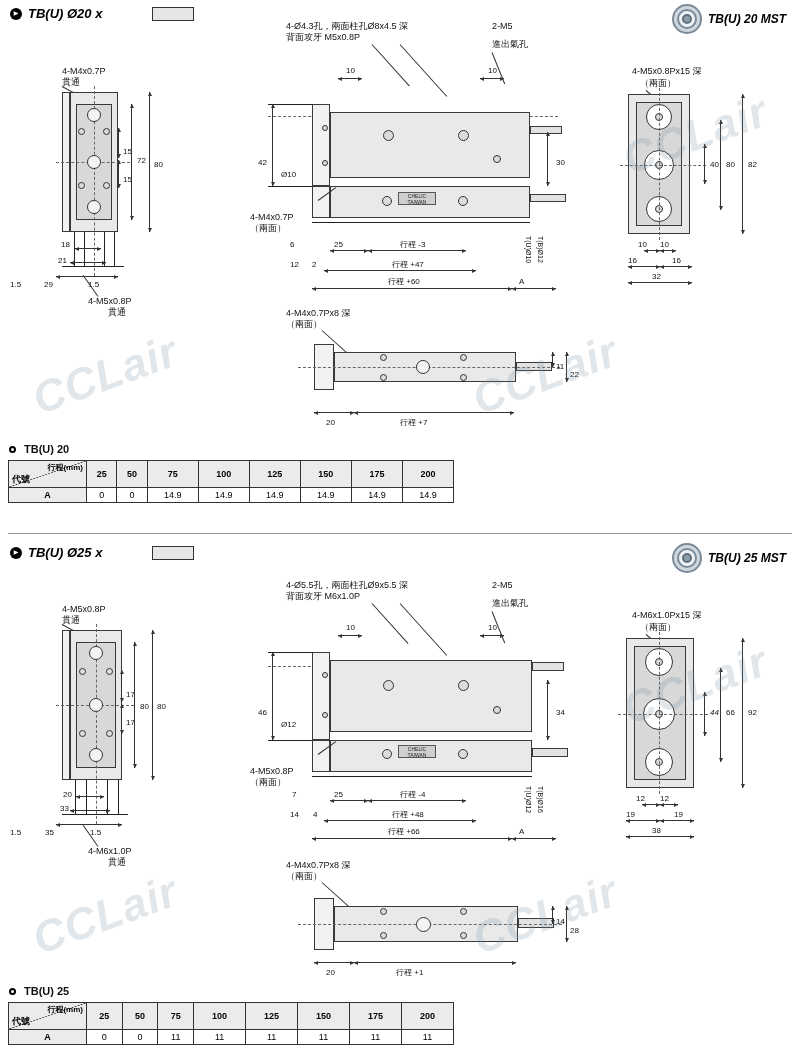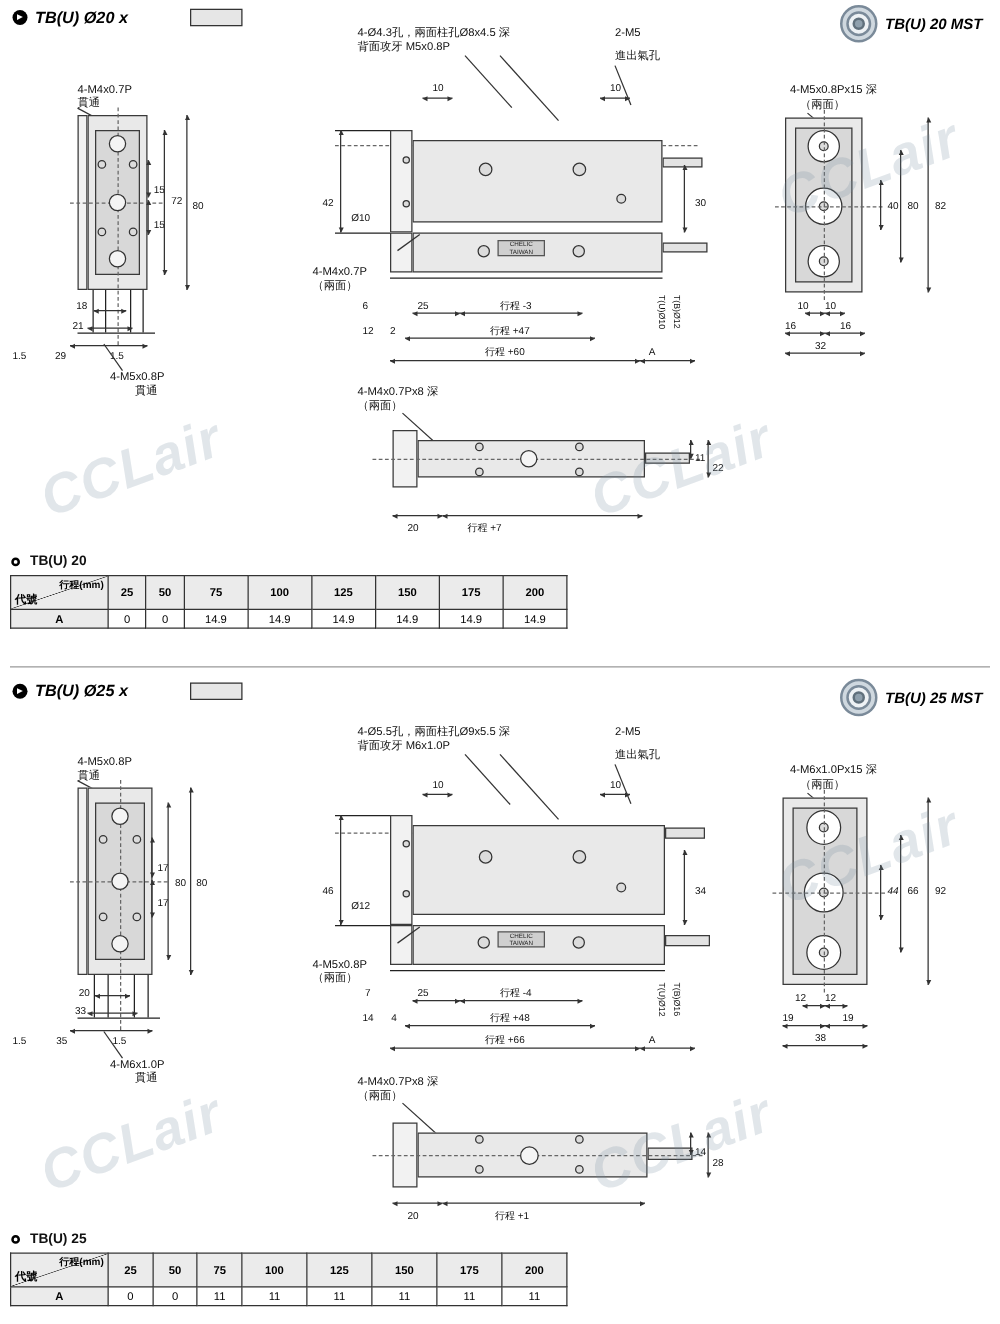--- a/index.html
+++ b/index.html
@@ -240,21 +240,21 @@
   <div class="circ fill" style="left:460px; top:354px; width:7px; height:7px;"></div>
   <div class="circ fill" style="left:380px; top:374px; width:7px; height:7px;"></div>
   <div class="circ fill" style="left:460px; top:374px; width:7px; height:7px;"></div>
   <div class="circ" style="left:416px; top:360px; width:14px; height:14px;"></div>
 
   <div class="txt sm" style="left:556px; top:362px;">11</div>
   <div class="txt sm" style="left:570px; top:370px;">22</div>
   <div class="arrowdim-v" style="left:552px; top:352px; height:15px;"></div>
   <div class="arrowdim-v" style="left:566px; top:352px; height:30px;"></div>
   <div class="txt sm" style="left:326px; top:418px;">20</div>
-  <div class="txt sm" style="left:374px; top:418px;">行程 +7</div>
+  <div class="txt sm" style="left:400px; top:418px;">行程 +7</div>
   <div class="arrowdim" style="left:314px; top:412px; width:40px;"></div>
   <div class="arrowdim" style="left:354px; top:412px; width:160px;"></div>
 
   <div class="txt" style="left:632px; top:66px;">4-M5x0.8Px15 深</div>
   <div class="txt" style="left:640px; top:78px;">（兩面）</div>
   <div class="leader" style="left:646px; top:90px; width:30px; transform:rotate(40deg);"></div>
 
   <div class="body-fill" style="left:628px; top:94px; width:62px; height:140px;"></div>
   <div class="body-fill dark" style="left:636px; top:102px; width:46px; height:124px;"></div>
   <div class="circ white" style="left:646px; top:104px; width:26px; height:26px;"></div>

